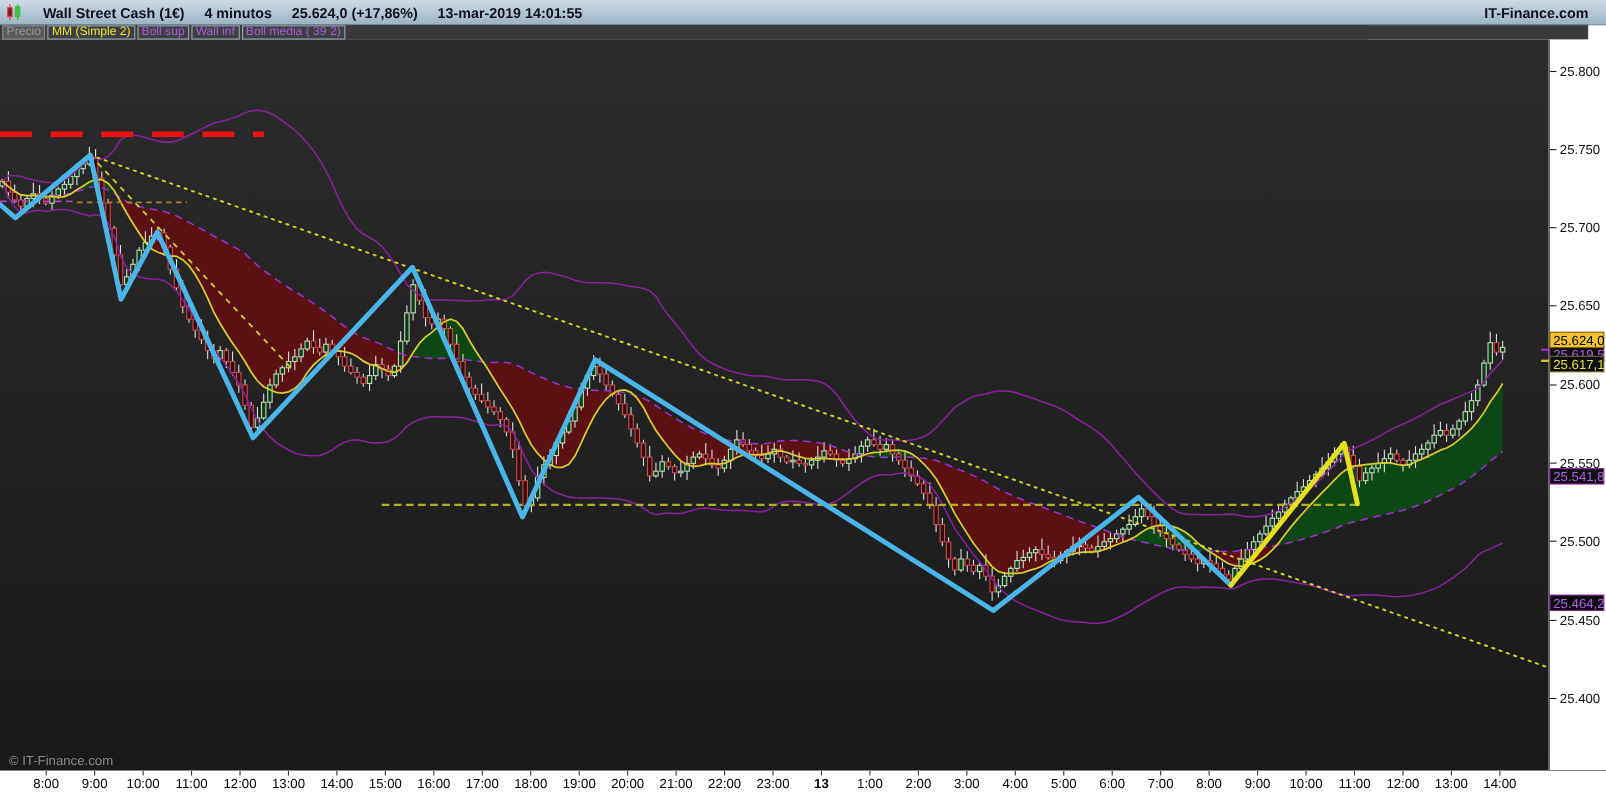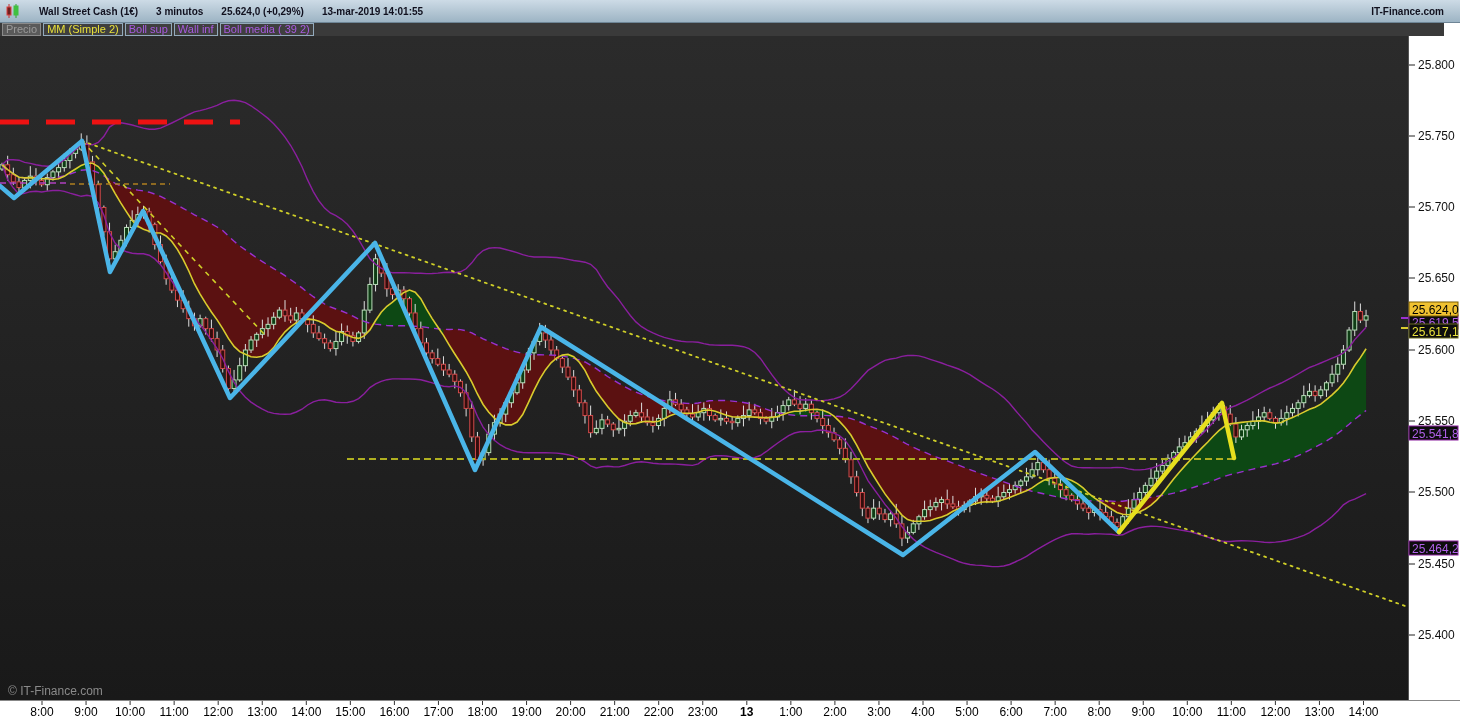--- a/index.html
+++ b/index.html
@@ -1,21 +1,21 @@
 <!DOCTYPE html>
 <html><head>
 <meta charset="utf-8">
 <style>
   html,body{margin:0;padding:0;background:#fff;}
   body{width:1460px;height:720px;position:relative;overflow:hidden;
        font-family:"Liberation Sans",sans-serif;}
   #chart-svg{position:absolute;left:0;top:0;z-index:0;}
   #title-bar{position:absolute;left:0;top:0;width:1460px;height:22px;z-index:2;
     background:linear-gradient(#cddbe6,#9db4c4);border-bottom:1px solid #6e8596;
-    display:flex;align-items:center;font-size:10px;font-weight:bold;color:#10101e;}
+    display:flex;align-items:center;font-size:13px;font-weight:bold;color:#10101e;}
   #title-bar .sp{margin-left:18px;white-space:nowrap;}
   #title-bar .brand{margin-left:auto;margin-right:16px;}
   #icon{margin-left:5px;display:flex;align-items:center;}
   #toolbar{position:absolute;left:0;top:23px;width:1244px;height:13px;z-index:2;
     background:#3a3a3a;display:flex;align-items:center;}
   .tb-btn{height:11px;line-height:11px;font-size:11px;padding:0 3px;margin-left:2px;
     border:1px solid #93aabc;background:#3f3f3f;white-space:nowrap;cursor:default;}
   .tb-precio{color:#9a9a9a;border-color:#8a8a8a;background:#5a5a5a;}
   .tb-mm{color:#e8e13a;}
   .tb-boll{color:#a85ae0;}
@@ -27,22 +27,22 @@
 <div id="title-bar">
   <span id="icon">
     <svg width="16" height="16" viewBox="0 0 16 16">
       <line x1="4" y1="1" x2="4" y2="15" stroke="#c03030" stroke-width="1"></line>
       <rect x="2" y="4" width="4" height="8" fill="#702020" stroke="#e04040"></rect>
       <line x1="11" y1="1" x2="11" y2="15" stroke="#30a030" stroke-width="1"></line>
       <rect x="9" y="3" width="4" height="9" fill="#40c040" stroke="#40c040"></rect>
     </svg>
   </span>
   <span class="sp">Wall Street Cash (1€)</span>
-  <span class="sp">3 minutos</span>
-  <span class="sp">25.624,0 (+0,29%)</span>
+  <span class="sp">4 minutos</span>
+  <span class="sp">25.624,0 (+17,86%)</span>
   <span class="sp">13-mar-2019 14:01:55</span>
   <span class="brand">IT-Finance.com</span>
 </div>
 
 <div id="toolbar">
     <div class="tb-btn tb-precio">Precio</div>
     <div class="tb-btn tb-mm">MM (Simple 2)</div>
     <div class="tb-btn tb-boll">Boll sup</div>
     <div class="tb-btn tb-boll">Wall inf</div>
     <div class="tb-btn tb-boll">Boll media ( 39 2)</div>

